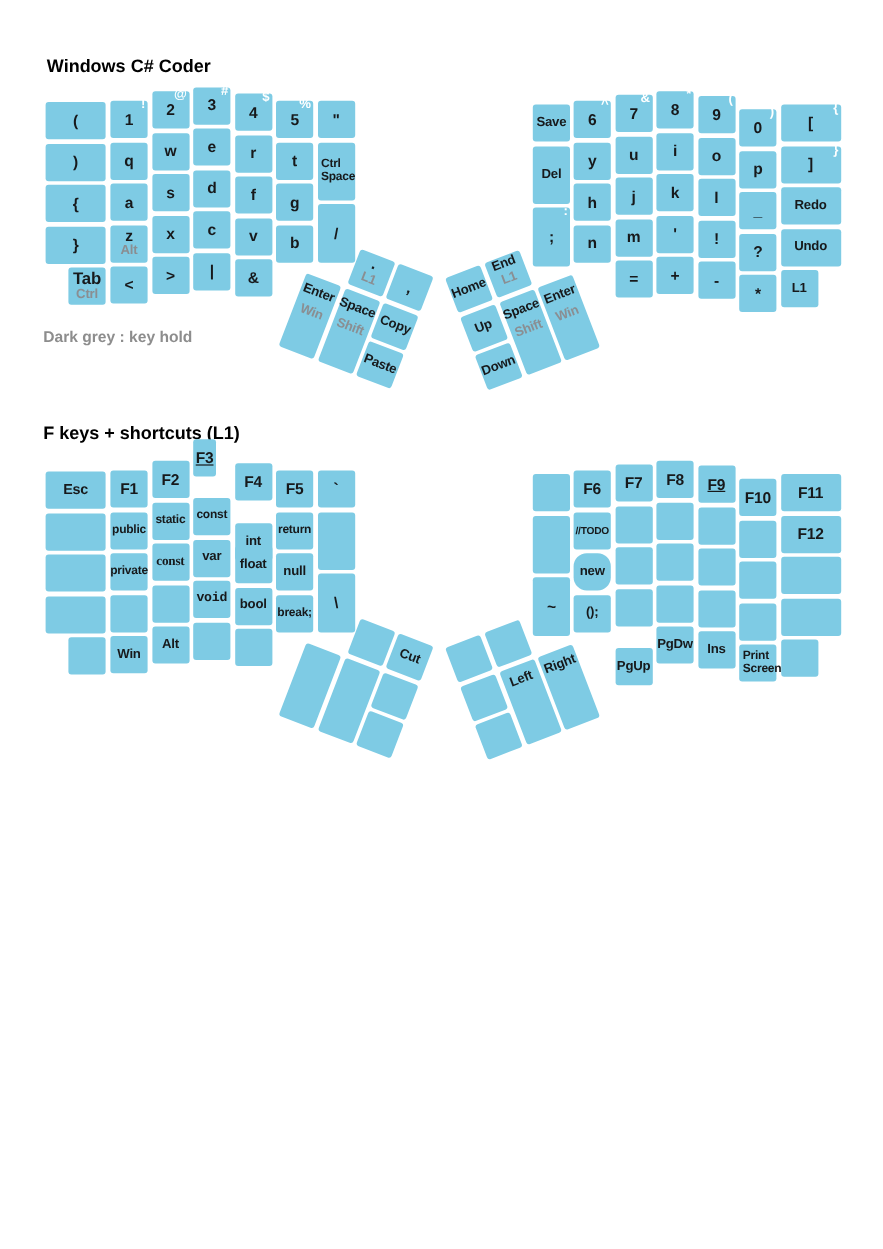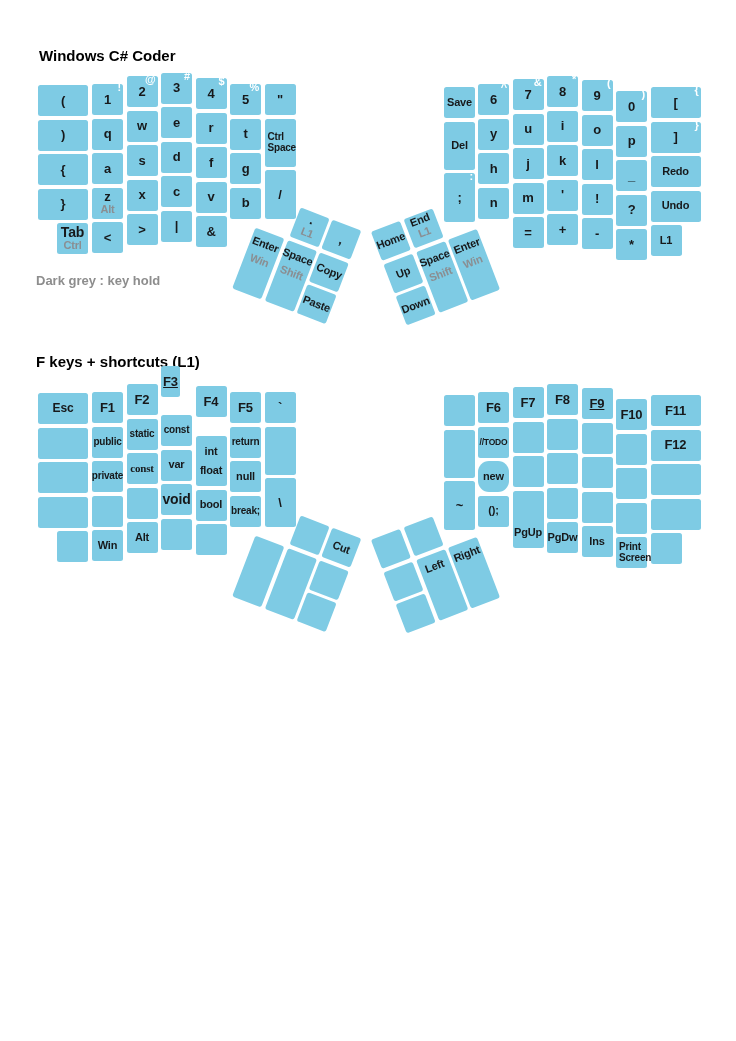--- a/index.html
+++ b/index.html
@@ -322,21 +322,21 @@
       <div class="key" style="left: 161px; top: 366px; width: 19px; height: 31px; text-decoration: underline;">
         <span class="tap" style="font-size: 13px;">F3</span>
       </div>
       <div class="key" style="left: 161px; top: 415px; width: 31px; height: 31px;">
         <span class="tap" style="font-size: 10px;">const</span>
       </div>
       <div class="key" style="left: 161px; top: 449.5px; width: 31px; height: 31px;">
         <span class="tap" style="font-size: 11px;">var</span>
       </div>
       <div class="key" style="left: 161px; top: 484px; width: 31px; height: 31px;">
-        <span class="tap" style="font-size: 14px;">void</span>
+        <span class="tap" style="font-size: 11px; font-family: Liberation Mono, monospace;">void</span>
       </div>
       <div class="key" style="left: 161px; top: 518.5px; width: 31px; height: 31px;"></div>
       <div class="key" style="left: 195.5px; top: 386px; width: 31px; height: 31px;">
         <span class="tap" style="font-size: 13px;">F4</span>
       </div>
       <div class="key" style="left: 195.5px; top: 436px; width: 31px; height: 31px;">
         <span class="tap" style="font-size: 11px;">int</span>
       </div>
       <div class="key" style="left: 195.5px; top: 455px; width: 31px; height: 31px;">
         <span class="tap" style="font-size: 11px;">float</span>
@@ -391,21 +391,21 @@
       </div>
       <div class="key" style="left: 478px; top: 495.5px; width: 31px; height: 31px;">
         <span class="tap" style="font-size: 11px;">();</span>
       </div>
       <div class="key" style="left: 512.5px; top: 387px; width: 31px; height: 31px;">
         <span class="tap" style="font-size: 13px;">F7</span>
       </div>
       <div class="key" style="left: 512.5px; top: 421.5px; width: 31px; height: 31px;"></div>
       <div class="key" style="left: 512.5px; top: 456px; width: 31px; height: 31px;"></div>
       <div class="key" style="left: 512.5px; top: 490.5px; width: 31px; height: 31px;"></div>
-      <div class="key" style="left: 512.5px; top: 517px; width: 31px; height: 31px;">
+      <div class="key" style="left: 512.5px; top: 540px; width: 31px; height: 31px;">
         <span class="tap" style="font-size: 11px;">PgUp</span>
       </div>
       <div class="key" style="left: 547px; top: 384px; width: 31px; height: 31px;">
         <span class="tap" style="font-size: 13px;">F8</span>
       </div>
       <div class="key" style="left: 547px; top: 418.5px; width: 31px; height: 31px;"></div>
       <div class="key" style="left: 547px; top: 453px; width: 31px; height: 31px;"></div>
       <div class="key" style="left: 547px; top: 487.5px; width: 31px; height: 31px;"></div>
       <div class="key" style="left: 547px; top: 522px; width: 31px; height: 31px;">
         <span class="tap" style="font-size: 11px;">PgDw</span>

